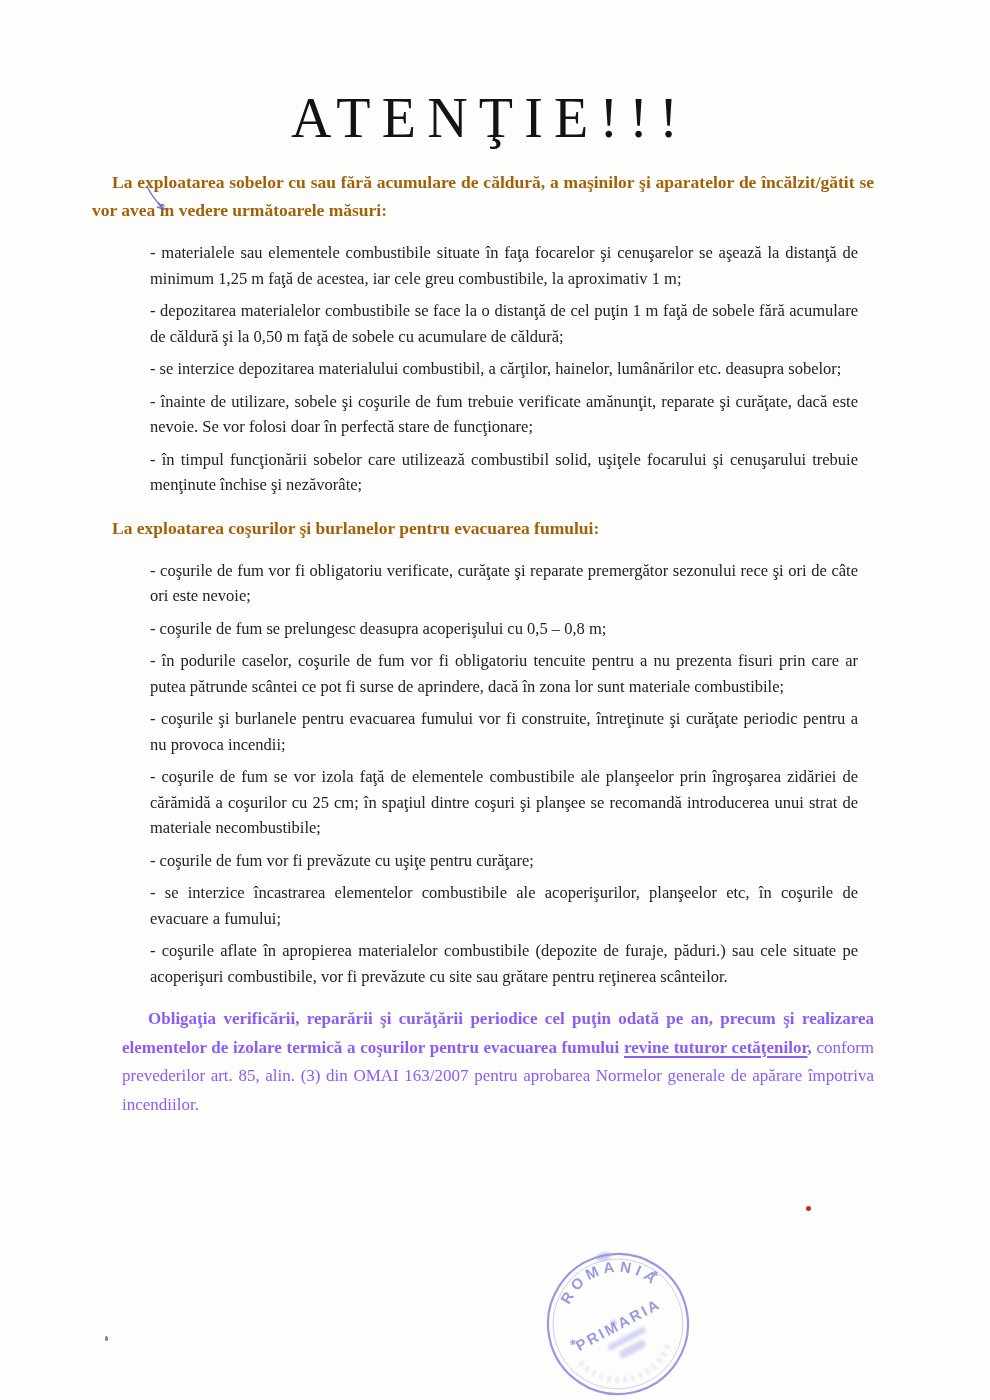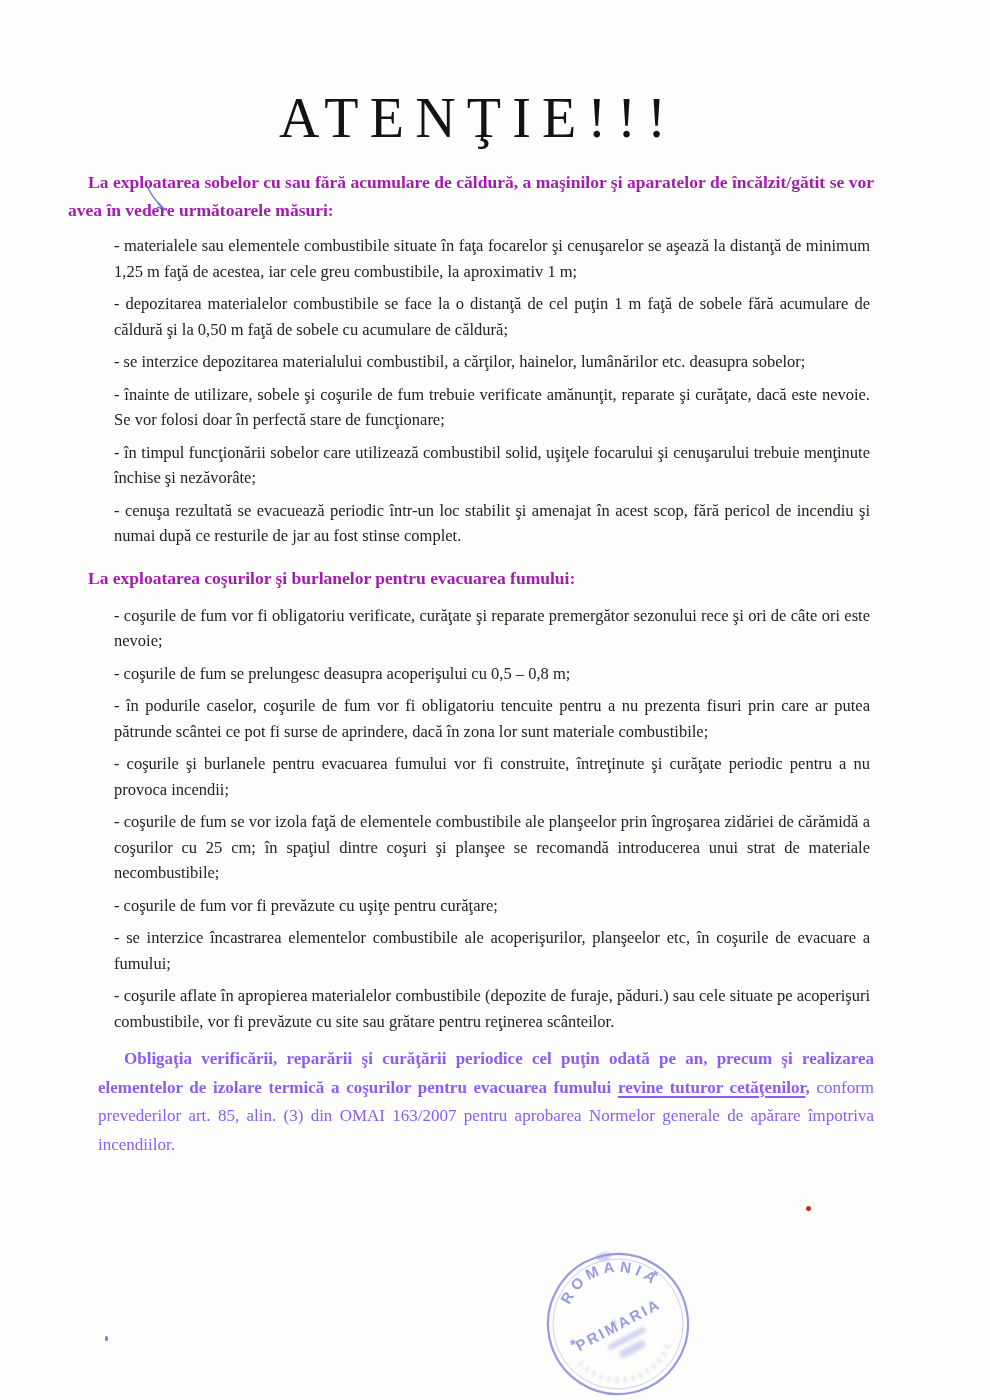--- a/index.html
+++ b/index.html
@@ -5,32 +5,32 @@
   :root{
     --stamp:#5b5fcf; --pen:#5c60cc; --reddot:#c23014; --ink:#1e1e20; --paper:#fdfdfc;
   }
   *{box-sizing:border-box;}
   html,body{margin:0;padding:0;background:#e8e8e8;}
   .page{
     width:990px;height:1400px;position:relative;overflow:hidden;
     background:var(--paper);color:var(--ink);
     font-family:"Liberation Serif","DejaVu Serif",serif;
   }
-  .content{padding:86px 116px 0 68px;}
+  .content{padding:86px 116px 0 92px;}
   .title{
     text-align:center;font-weight:400;font-size:56px;letter-spacing:0.2em;
     margin:0 0 18px 0;padding-left:14px;color:#131315;
     font-family:"Liberation Serif","DejaVu Serif",serif;
   }
   .lead{
     font-weight:700;font-size:17.5px;line-height:28px;
-    text-indent:20px;text-align:justify;margin:0 0 9px 0;color:#a21caf;
+    text-indent:20px;text-align:justify;margin:0 0 9px 0;color:#a16207;
   }
   .lead2{margin-top:15px;margin-bottom:11px;}
-  .list{margin:4px;}
+  .list{margin:16px;}
   .bullet{
     margin:0 0 7px 0;padding-left:42px;text-align:justify;
     font-size:16.5px;line-height:25.5px;color:#222224;
   }
   .closing{
     margin:11px 0 0 30px;text-indent:26px;text-align:justify;
     font-size:17px;line-height:28.5px;color:#8b5cf6;
   }
   .closing strong{font-weight:700;}
   .u{text-decoration:underline;text-underline-offset:3px;text-decoration-thickness:1.6px;}
@@ -75,21 +75,20 @@
     <h1 class="title">ATENŢIE!!!</h1>
 
     <p class="lead">La exploatarea sobelor cu sau fără acumulare de căldură, a maşinilor şi aparatelor de încălzit/gătit se vor avea în vedere următoarele măsuri:</p>
 
     <div class="list">
         <p class="bullet">- materialele sau elementele combustibile situate în faţa focarelor şi cenuşarelor se aşează la distanţă de minimum 1,25 m faţă de acestea, iar cele greu combustibile, la aproximativ 1 m;</p>
         <p class="bullet">- depozitarea materialelor combustibile se face la o distanţă de cel puţin 1 m faţă de sobele fără acumulare de căldură şi la 0,50 m faţă de sobele cu acumulare de căldură;</p>
         <p class="bullet">- se interzice depozitarea materialului combustibil, a cărţilor, hainelor, lumânărilor etc. deasupra sobelor;</p>
         <p class="bullet">- înainte de utilizare, sobele şi coşurile de fum trebuie verificate amănunţit, reparate şi curăţate, dacă este nevoie. Se vor folosi doar în perfectă stare de funcţionare;</p>
         <p class="bullet">- în timpul funcţionării sobelor care utilizează combustibil solid, uşiţele focarului şi cenuşarului trebuie menţinute închise şi nezăvorâte;</p>
-        <p class="bullet">- cenuşa rezultată se evacuează periodic într-un loc stabilit şi amenajat în acest scop, fără pericol de incendiu şi numai după ce resturile de jar au fost stinse complet.</p>
       </div>
 
     <p class="lead lead2">La exploatarea coşurilor şi burlanelor pentru evacuarea fumului:</p>
 
     <div class="list">
         <p class="bullet">- coşurile de fum vor fi obligatoriu verificate, curăţate şi reparate premergător sezonului rece şi ori de câte ori este nevoie;</p>
         <p class="bullet">- coşurile de fum se prelungesc deasupra acoperişului cu 0,5 – 0,8 m;</p>
         <p class="bullet">- în podurile caselor, coşurile de fum vor fi obligatoriu tencuite pentru a nu prezenta fisuri prin care ar putea pătrunde scântei ce pot fi surse de aprindere, dacă în zona lor sunt materiale combustibile;</p>
         <p class="bullet">- coşurile şi burlanele pentru evacuarea fumului vor fi construite, întreţinute şi curăţate periodic pentru a nu provoca incendii;</p>
         <p class="bullet">- coşurile de fum se vor izola faţă de elementele combustibile ale planşeelor prin îngroşarea zidăriei de cărămidă a coşurilor cu 25 cm; în spaţiul dintre coşuri şi planşee se recomandă introducerea unui strat de materiale necombustibile;</p>

